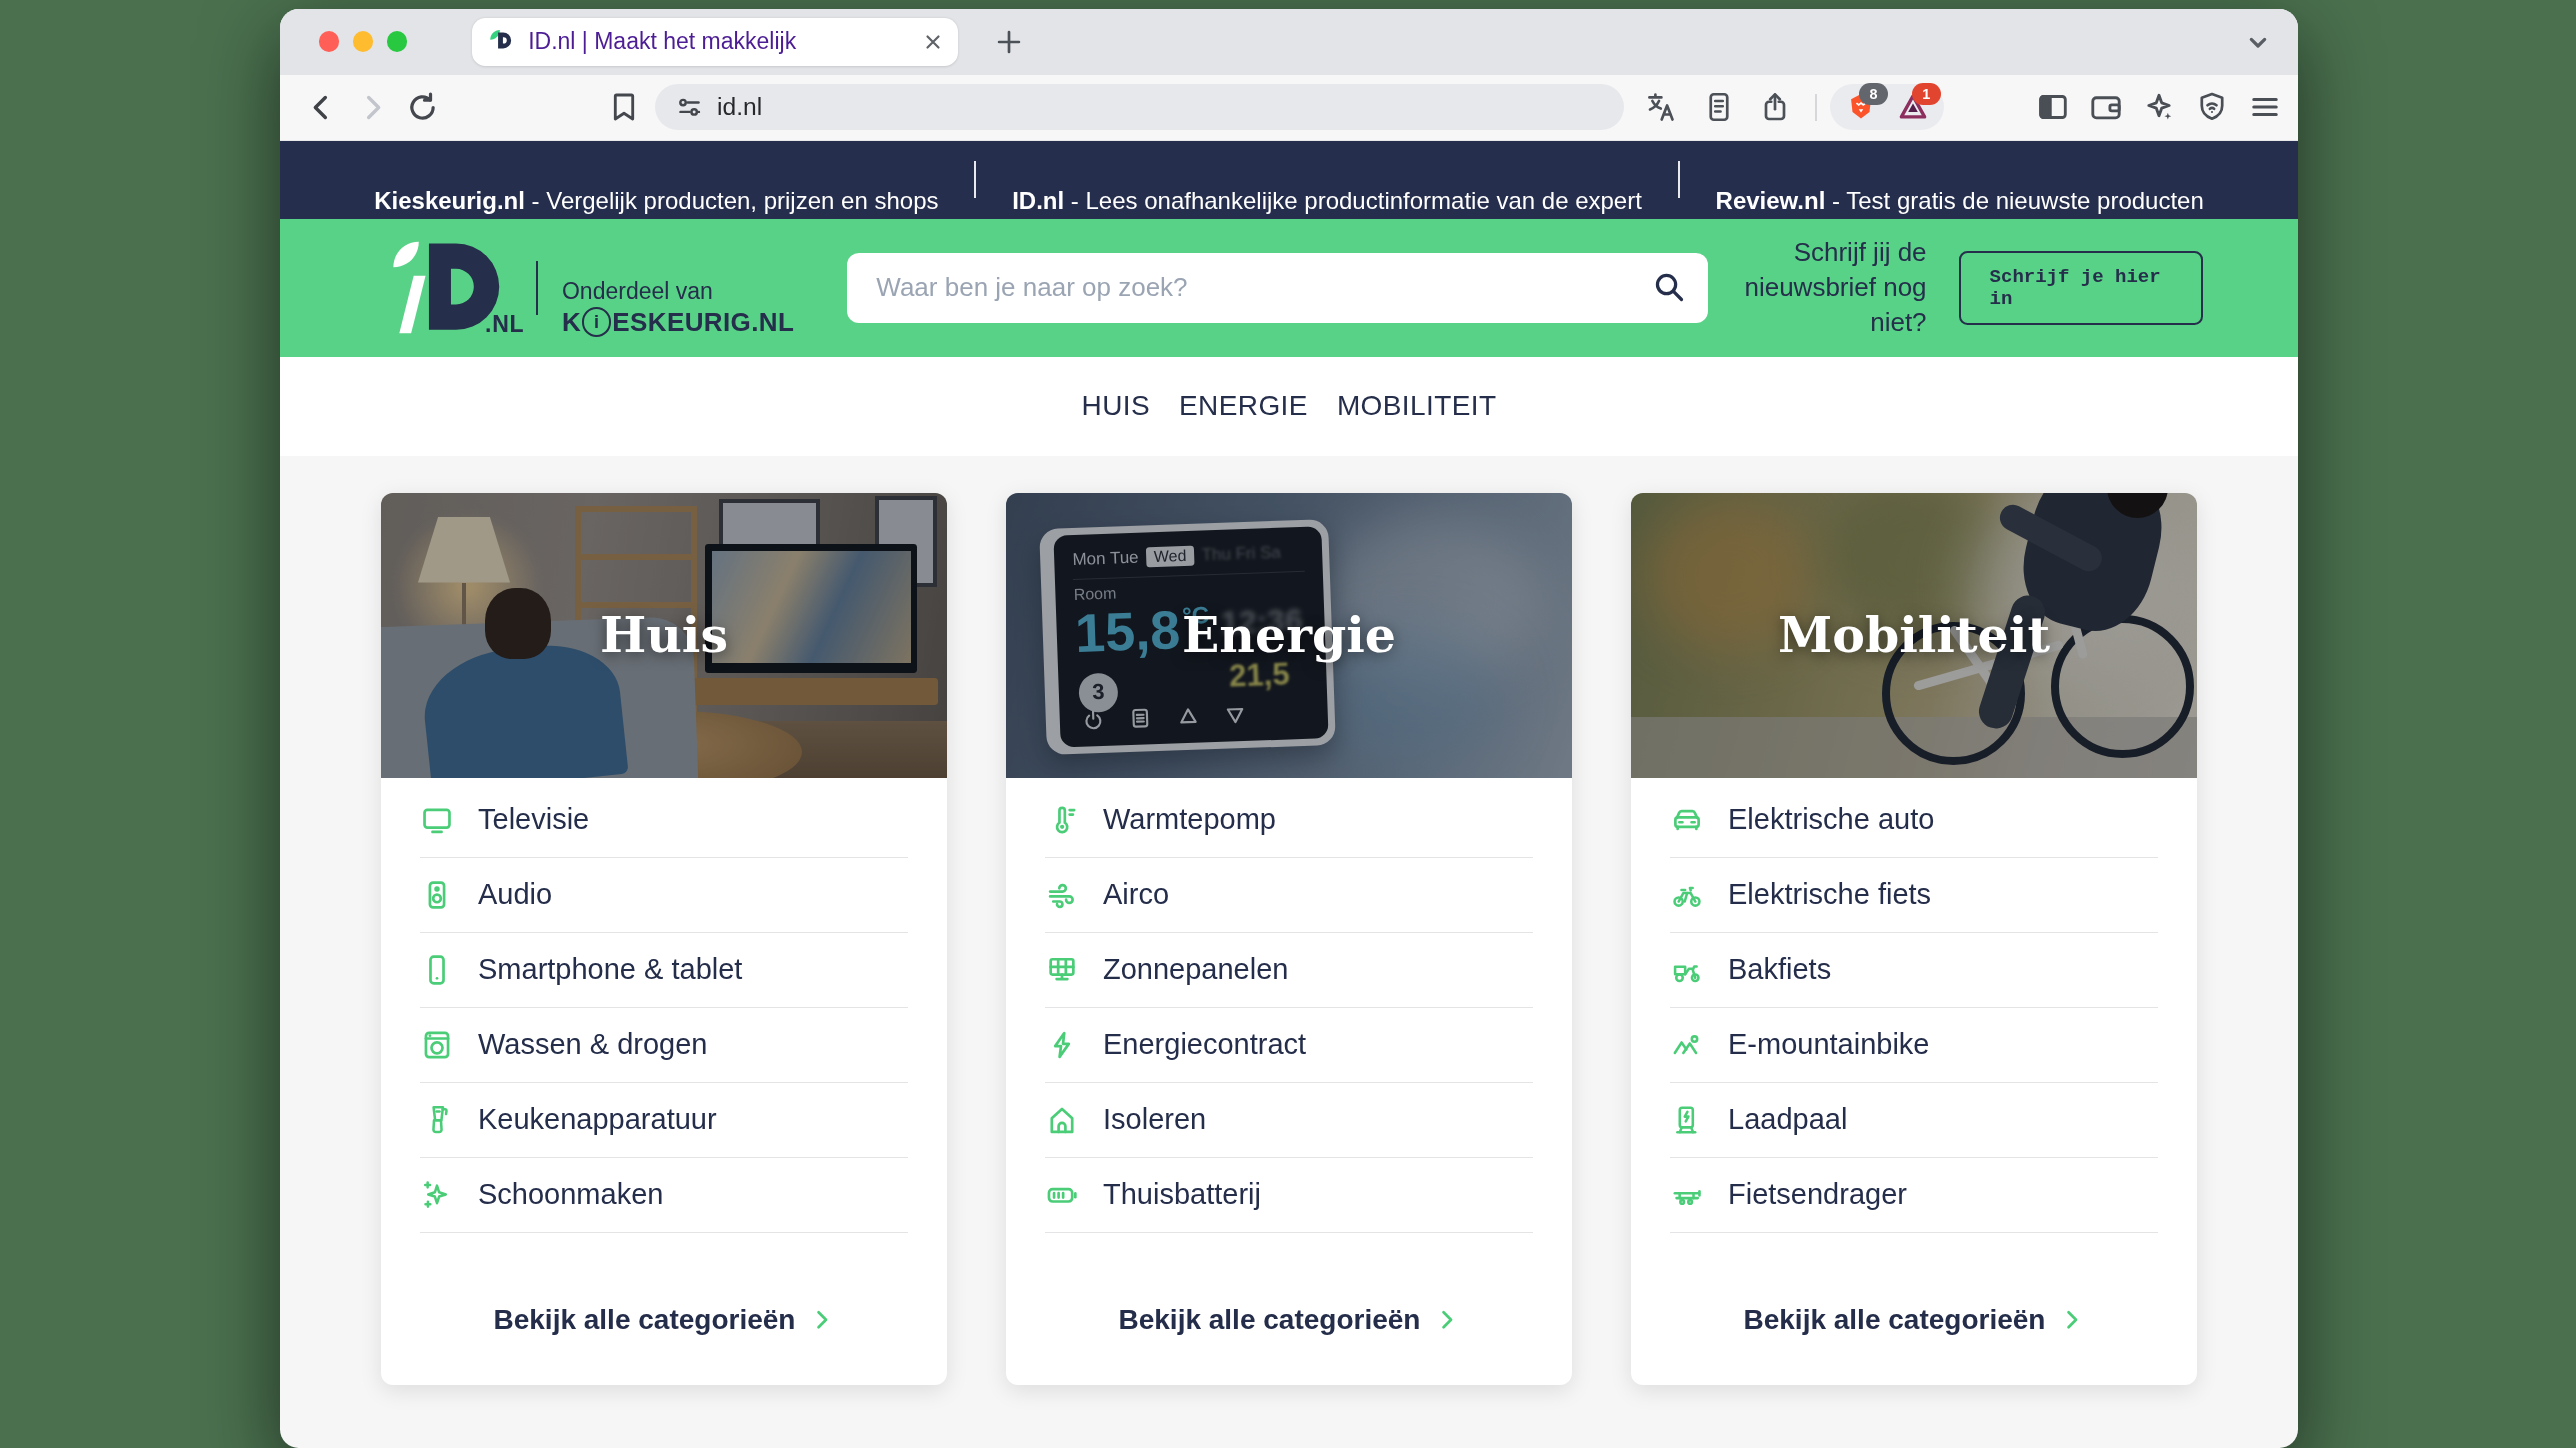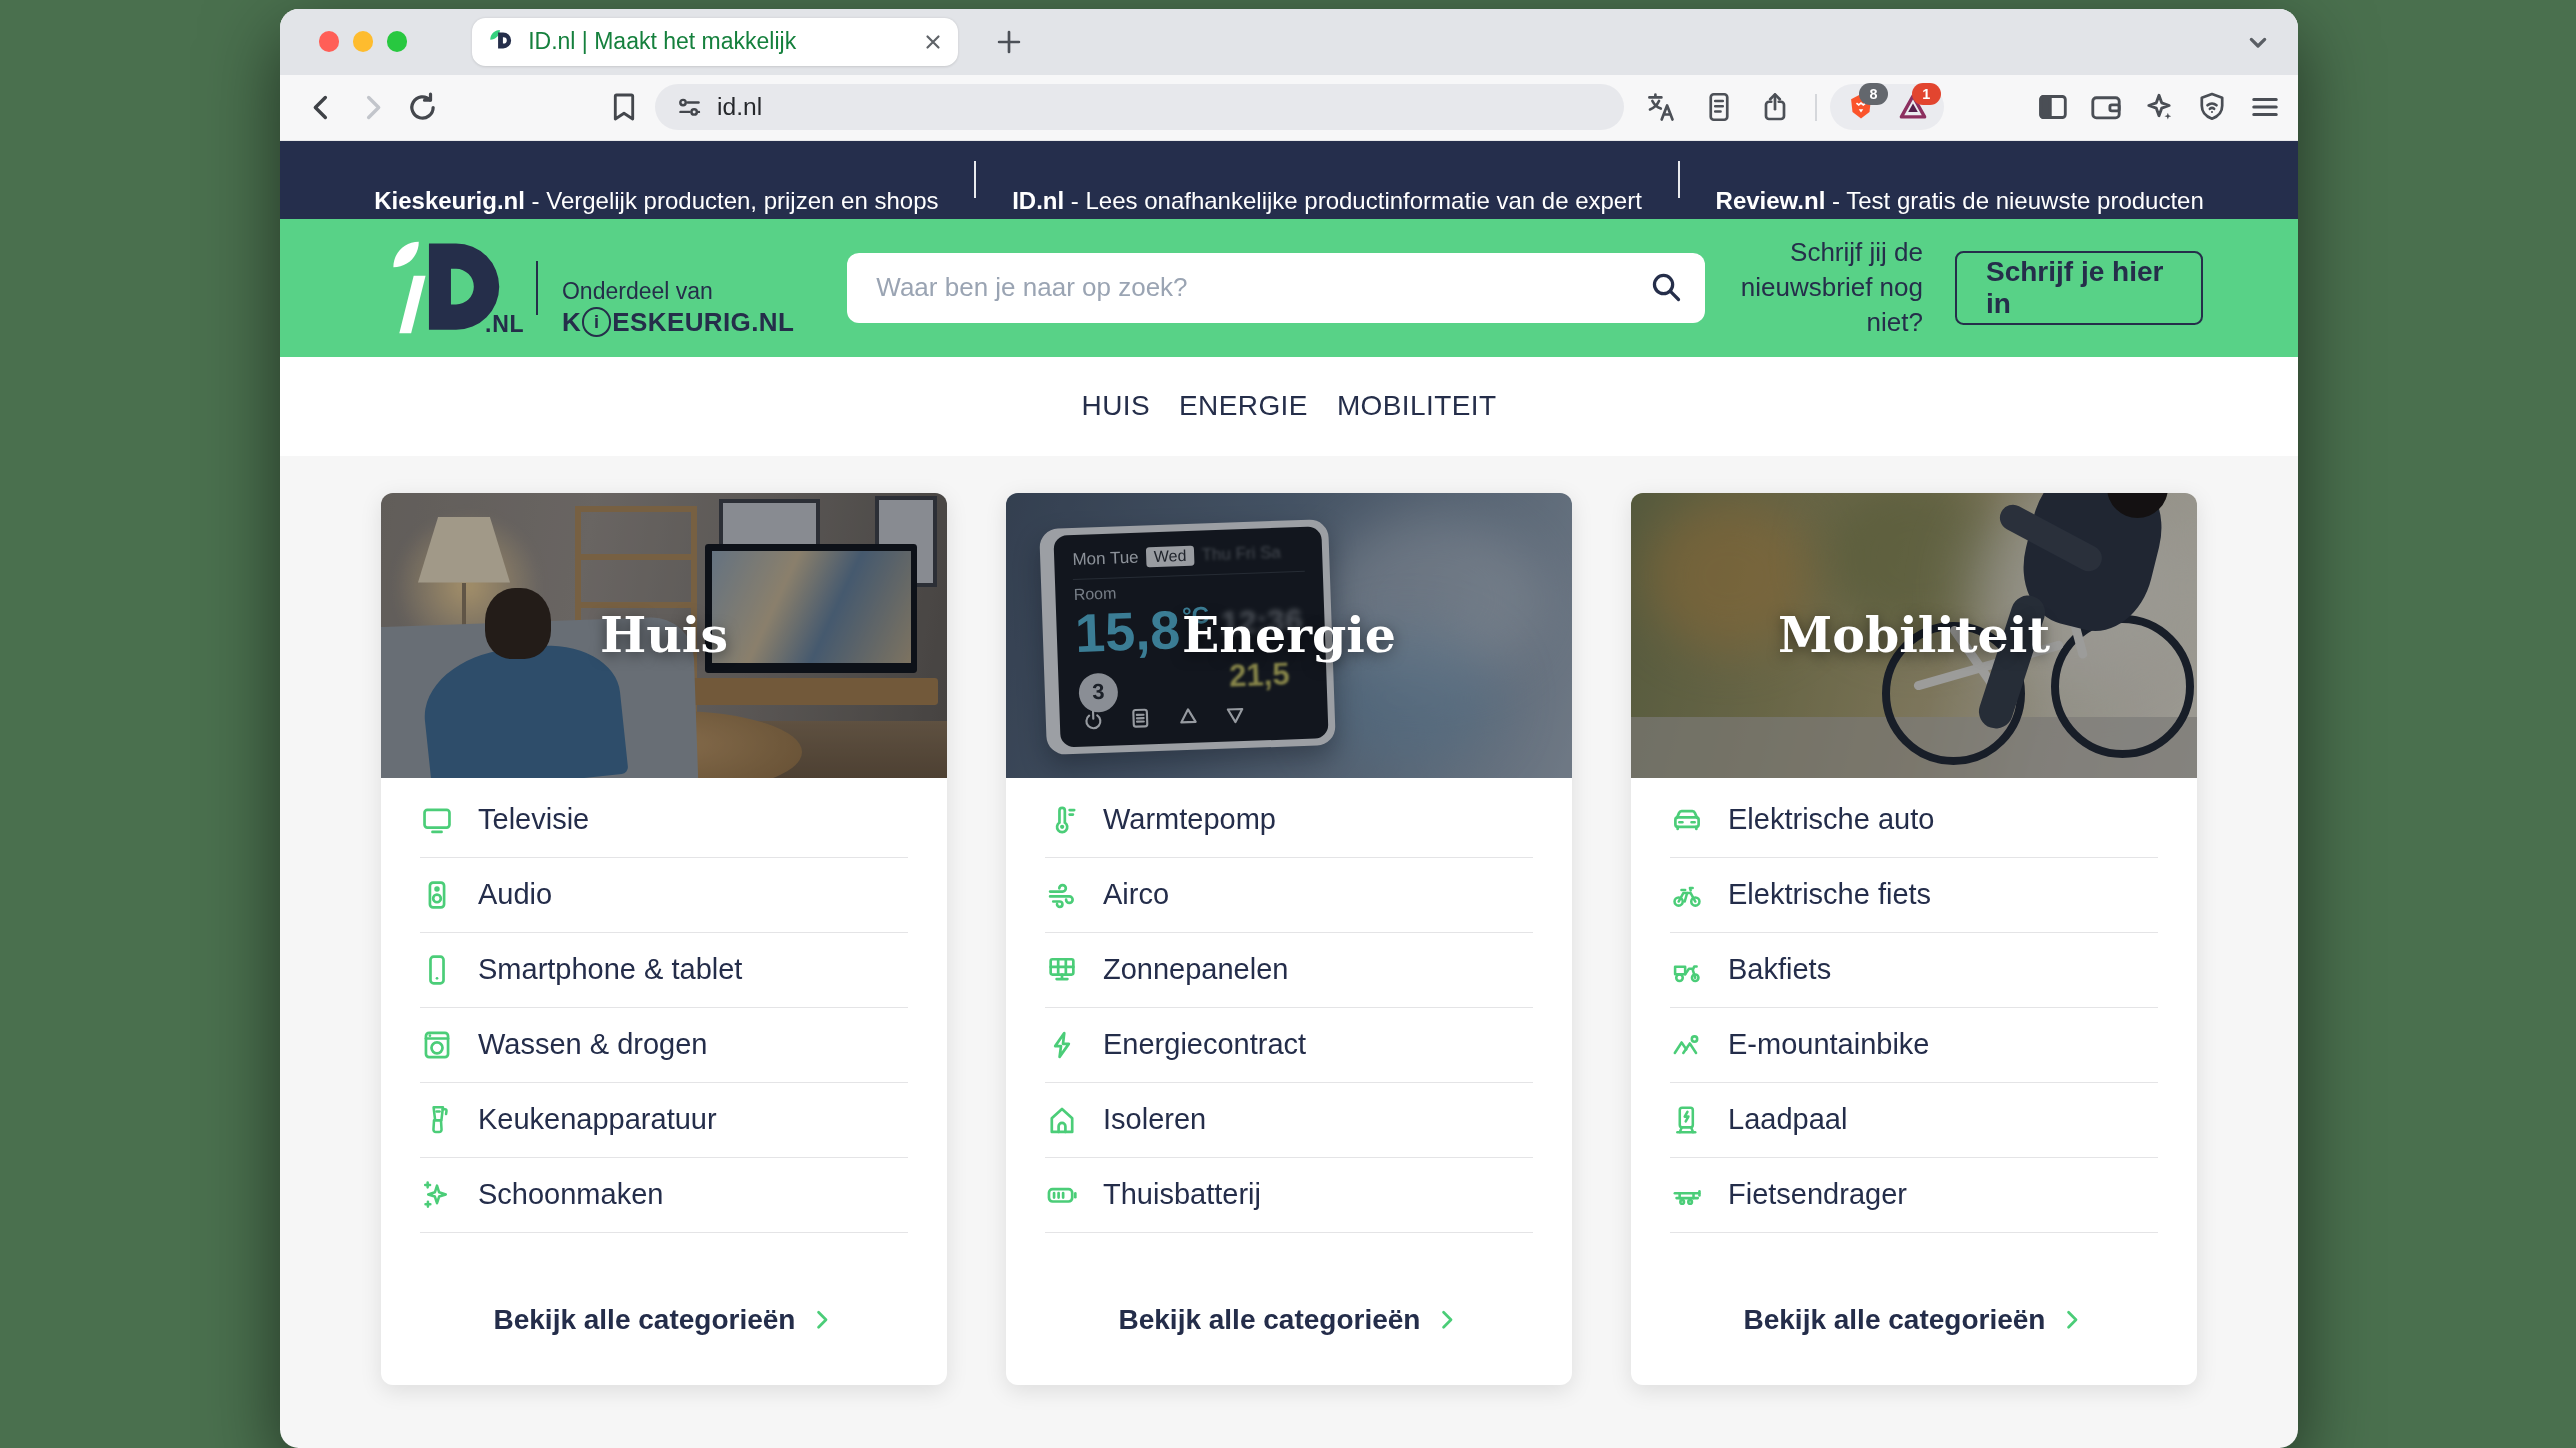--- a/index.html
+++ b/index.html
@@ -7,21 +7,21 @@
        font-family:"Liberation Sans","DejaVu Sans",sans-serif;-webkit-font-smoothing:antialiased;}
   .bwindow{position:absolute;left:280px;top:8.5px;width:2018px;height:1439px;border-radius:18.7px;
        overflow:hidden;background:#f6f6f6;box-shadow:0 25.5px 76px rgba(0,0,0,.55);}
 
   
   .tabstrip{height:66px;background:#e2e4e8;display:flex;align-items:center;padding-left:39px;}
   .tl{width:20.4px;height:20.4px;border-radius:50%;margin-right:13.6px;}
   .tl.r{background:#ff5f57}.tl.y{background:#febc2e}.tl.g{background:#28c840}
   .tab{margin-left:51px;width:459px;height:48px;background:#fff;border-radius:13.6px;display:flex;
        align-items:center;padding:0 13.6px;box-shadow:0 0.8px 2.5px rgba(0,0,0,.12);}
-  .tab-title{flex:1;margin-left:13.6px;font-size:23px;color:#15803d;white-space:nowrap;overflow:hidden;}
+  .tab-title{flex:1;margin-left:13.6px;font-size:23px;color:#4c1d95;white-space:nowrap;overflow:hidden;}
   .ci{display:inline-flex;align-items:center;justify-content:center;color:#4c5057;}
   .ci svg{display:block}
   .newtab{margin-left:34px;}
   .chevron-dd{margin-left:auto;margin-right:24px;}
 
   
   .toolbar{height:65px;background:#f7f7f8;display:flex;align-items:center;padding:0 15.3px 0 23px;border-bottom:0.8px solid #e8e8ea;}
   .tbtn{margin-right:13.6px}
   .dis{color:#c2c5cb}
   .spacer1{width:151px}
@@ -55,21 +55,21 @@
   .circ-i{display:inline-flex;align-items:center;justify-content:center;width:25.5px;height:25.5px;border:2.5px solid #252e4a;
        border-radius:50%;font-size:18px;margin:0 0.8px;}
   .search{position:relative;width:948px;height:70px;margin-left:53px;}
   .search input{width:100%;height:100%;border:none;outline:none;border-radius:12px;background:#fff;
        font-size:26px;color:#3b4456;padding:0 76px 0 29px;box-sizing:border-box;font-family:inherit;}
   .search input::placeholder{color:#9aa4b3;}
   .mag{position:absolute;right:20.4px;top:14.4px;color:#252e4a;}
   .newsl{margin-left:auto;display:flex;align-items:center;gap:32px;}
   .newsl-txt{text-align:right;font-size:26px;color:#252e4a;line-height:35px;}
   .newsl-btn{height:70px;padding:0 29px;border:2.5px solid #252e4a;border-radius:8.5px;background:transparent;
-       font-size:28px;font-weight:bold;color:#252e4a;font-family:Liberation Sans, sans-serif;display:flex;align-items:center;}
+       font-size:19px;font-weight:bold;color:#252e4a;font-family:Liberation Mono, monospace;display:flex;align-items:center;}
 
   
   .navbar{height:99px;background:#fff;display:flex;align-items:center;justify-content:center;gap:29px;}
   .nav-link{font-size:28px;color:#252e4a;letter-spacing:0.4px;}
 
   
   .content{display:flex;justify-content:center;gap:59px;padding-top:37px;background:#f6f6f6;height:858px;}
   .card{width:566px;height:892px;background:#fff;border-radius:12px;box-shadow:0 5.1px 22px rgba(0,0,0,.10);
        display:flex;flex-direction:column;}
   .cimg{position:relative;height:285px;border-radius:12px 12px 0 0;overflow:hidden;}

